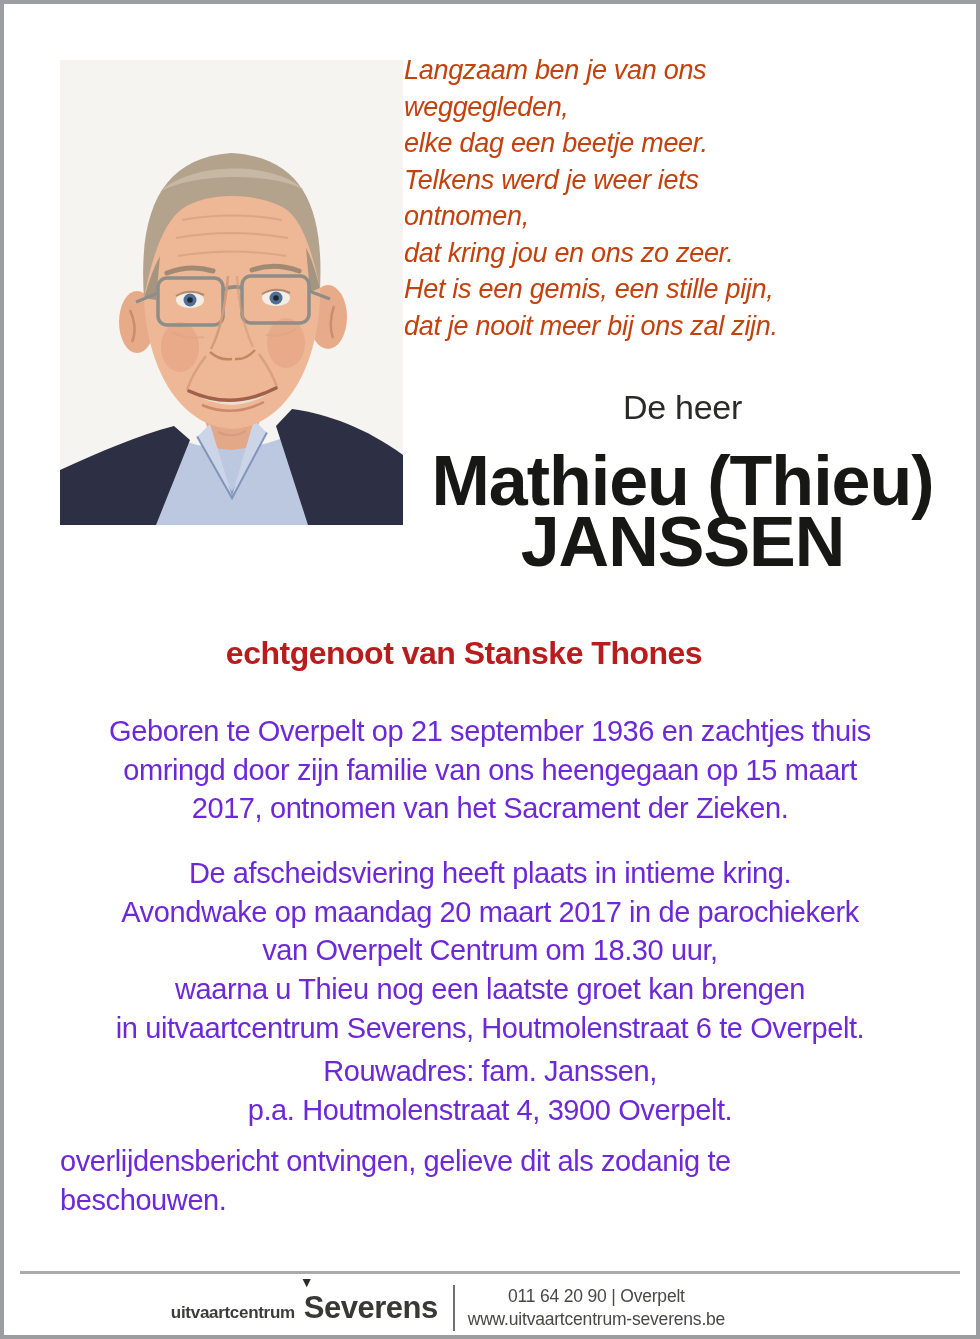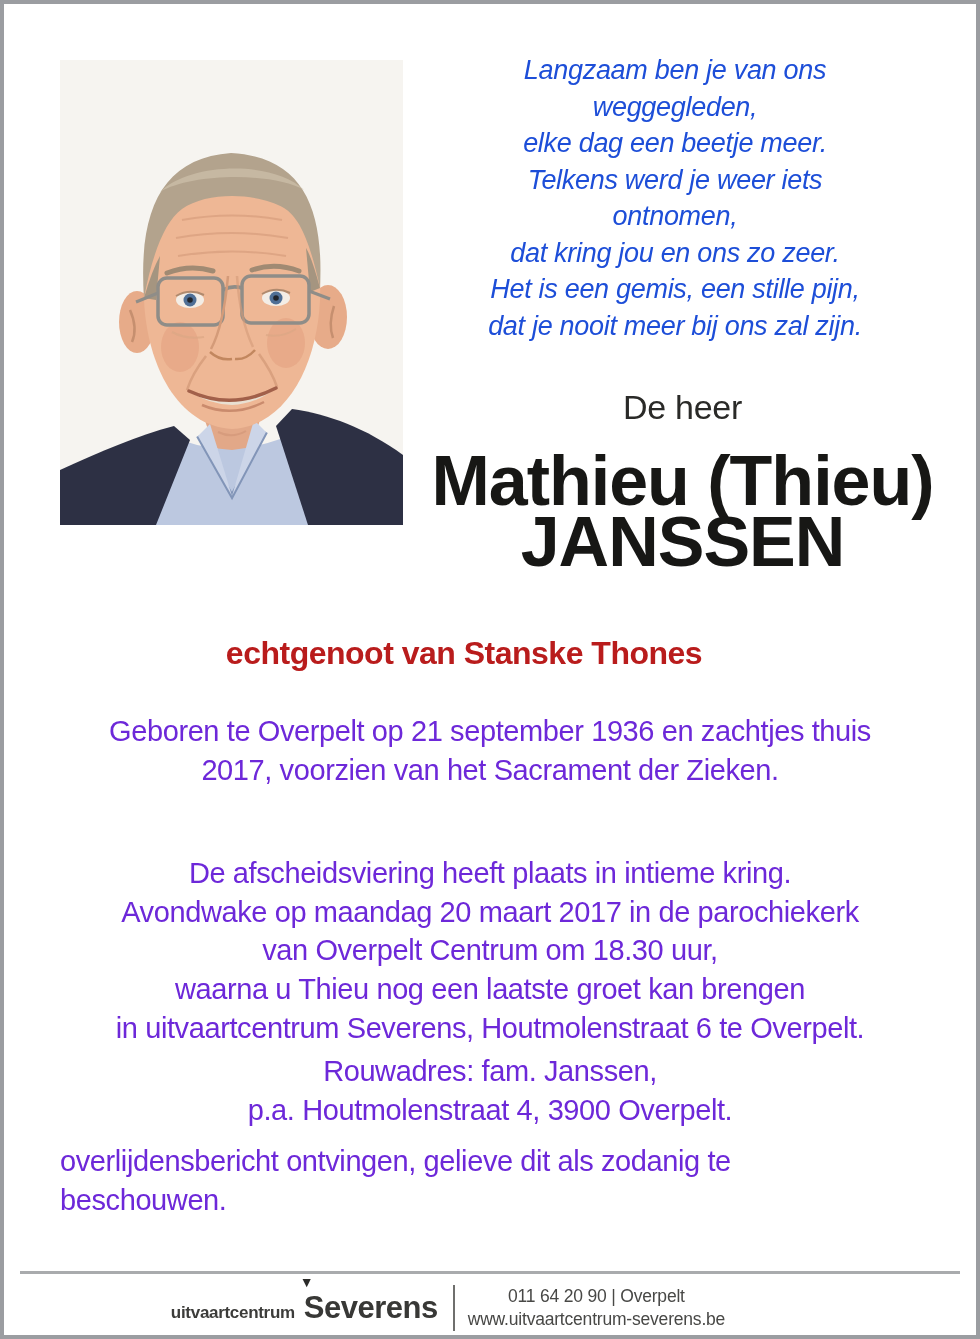--- a/index.html
+++ b/index.html
@@ -12,26 +12,26 @@
     font-family:"Liberation Sans", sans-serif;
     color:#1d1d1b;
     overflow:hidden;
   }
   .photo {
     position:absolute; left:56px; top:56px;
     width:343px; height:465px;
     display:block;
   }
   .poem {
-    position:absolute; left:421px; top:48px; width:500px;
+    position:absolute; left:400px; top:48px; width:500px;
     font-style:italic;
     font-size:27px; line-height:36.5px;
-    color:#1d4ed8;
+    color:#c2410c;
     letter-spacing:-0.3px;
-    text-align:center;
+    text-align:left;
   }
   .right-col {
     position:absolute; left:421px; top:384px; width:515px;
     text-align:center;
   }
   .salutation { font-size:34px; color:#2a2a28; letter-spacing:-0.3px; }
   .deceased-name {
     margin-top:24px;
     font-size:70px; line-height:61px;
     font-weight:bold;
@@ -185,21 +185,22 @@
     <div class="deceased-name">
       <div>Mathieu (Thieu)</div>
       <div>JANSSEN</div>
     </div>
   </div>
 
   <div class="spouse">echtgenoot van Stanske Thones</div>
 
   <div class="para birth">
     <div>Geboren te Overpelt op 21 september 1936 en zachtjes thuis</div>
-    <div>2017, voorzien van het Sacrament der Zieken.</div>
+    <div>omringd door zijn familie van ons heengegaan op 15 maart</div>
+    <div>2017, ontnomen van het Sacrament der Zieken.</div>
   </div>
 
   <div class="para service">
     <div>De afscheidsviering heeft plaats in intieme kring.</div>
     <div>Avondwake op maandag 20 maart 2017 in de parochiekerk</div>
     <div>van Overpelt Centrum om 18.30 uur,</div>
     <div>waarna u Thieu nog een laatste groet kan brengen</div>
     <div>in uitvaartcentrum Severens, Houtmolenstraat 6 te Overpelt.</div>
   </div>
 

